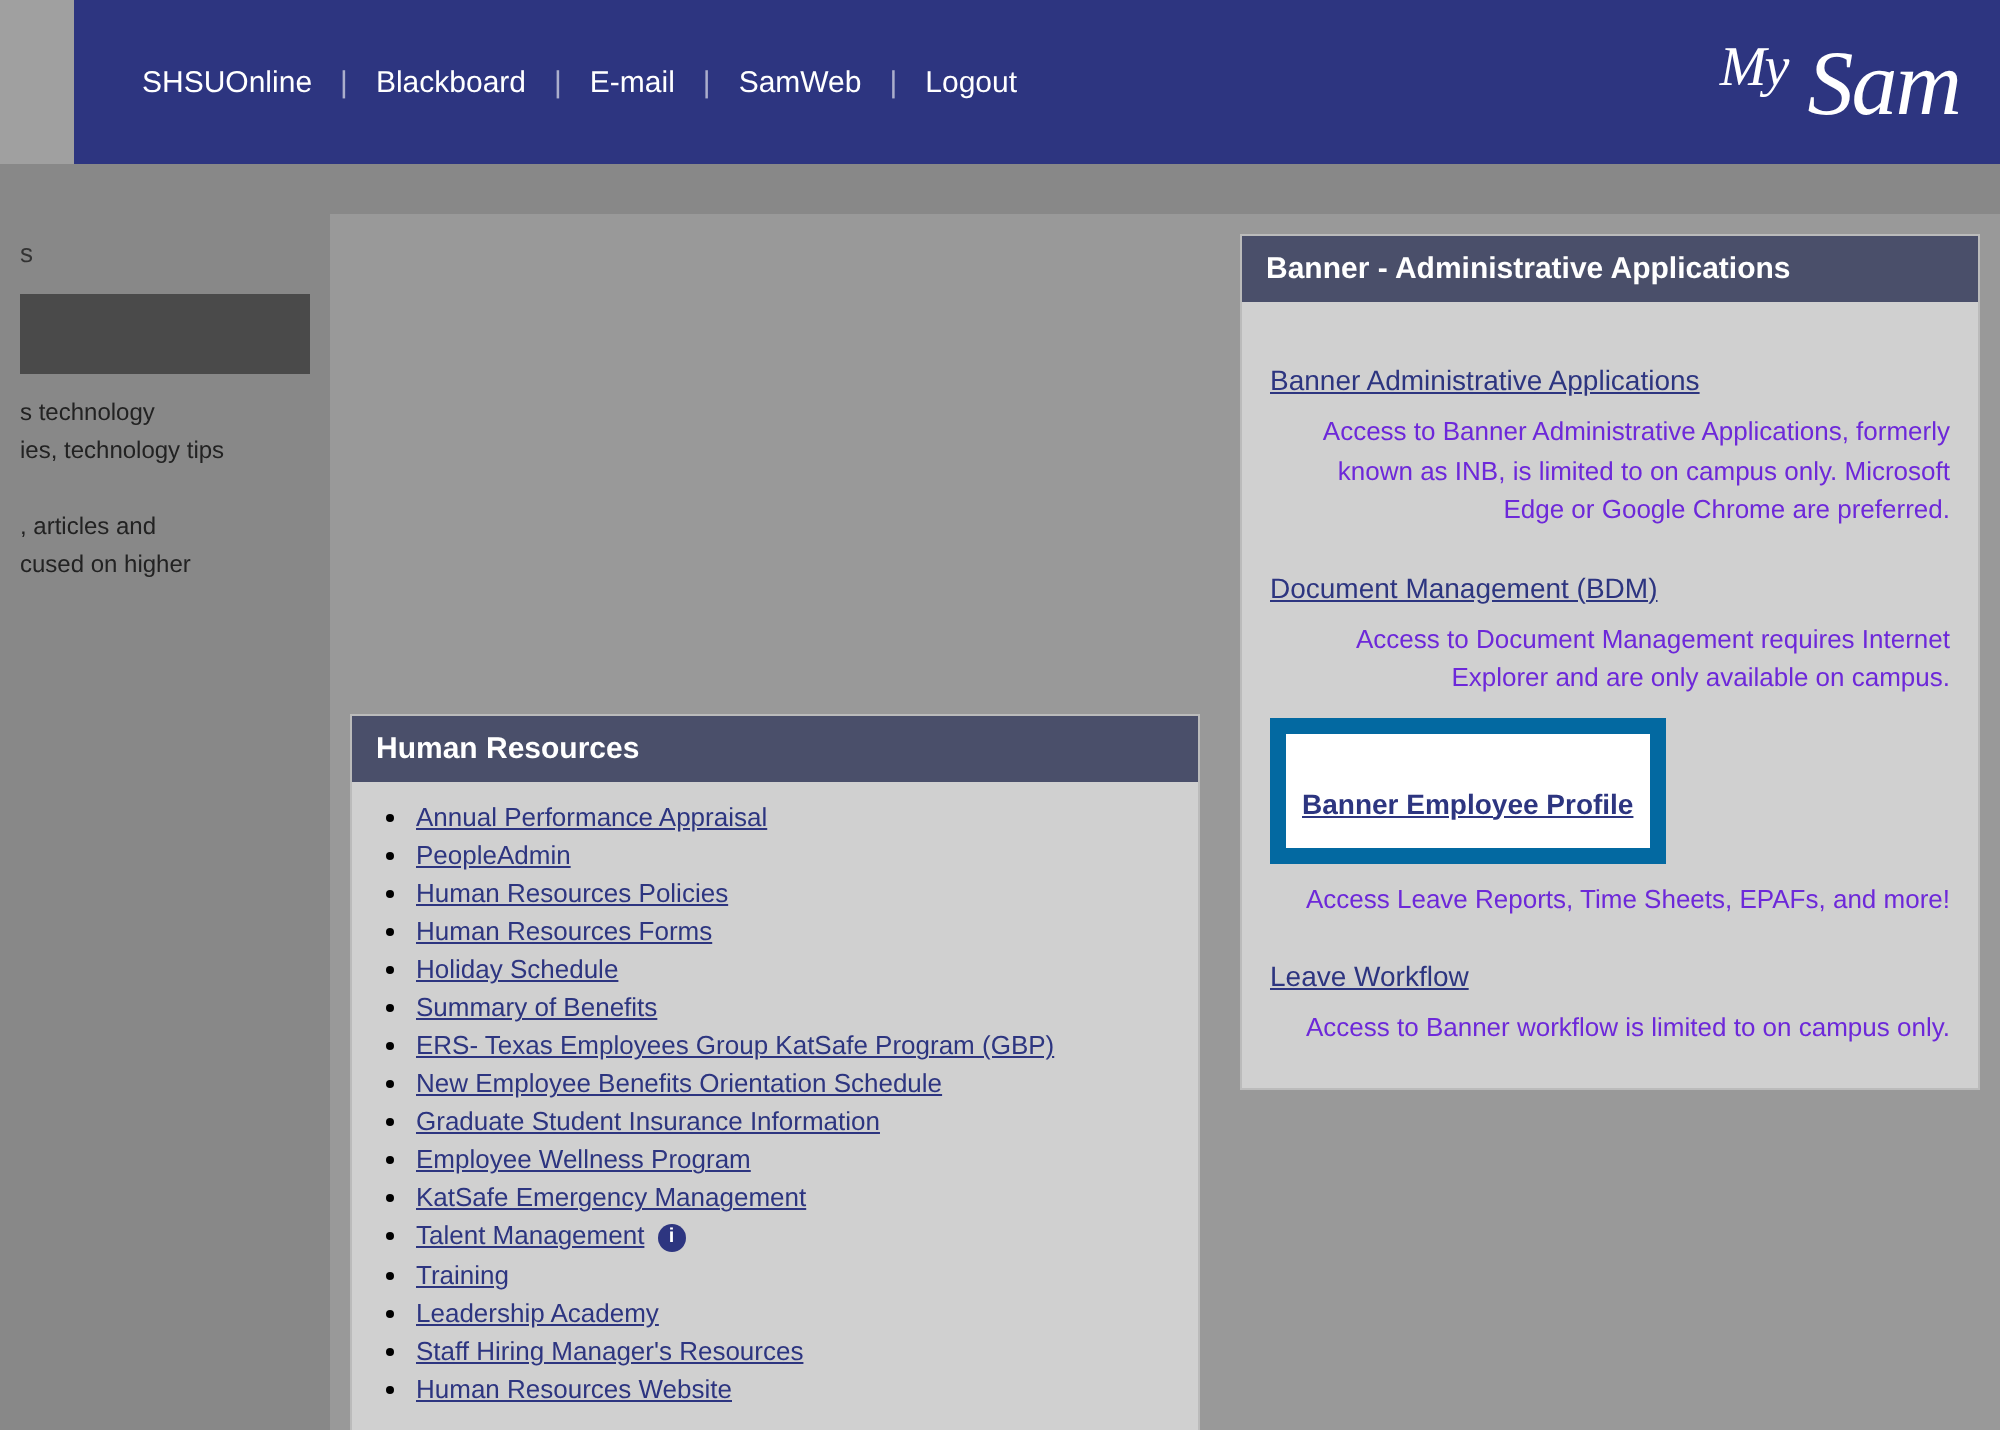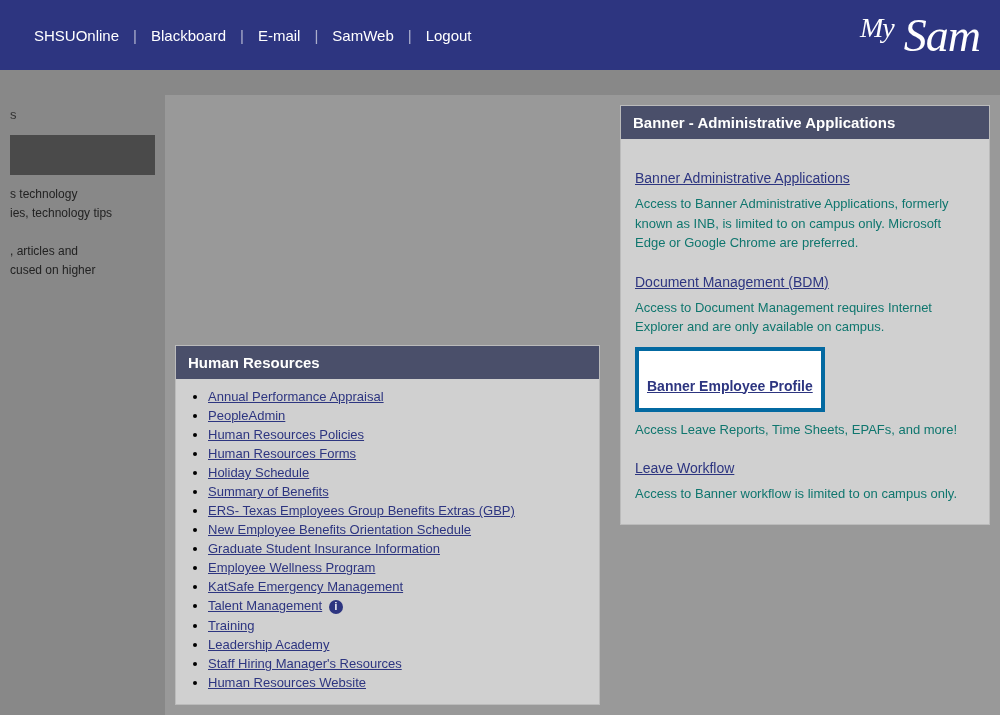--- a/index.html
+++ b/index.html
@@ -7,25 +7,26 @@
       font-family: Arial, sans-serif;
       background-color: #a0a0a0;
       width: 1000px;
       height: 715px;
       overflow: hidden;
     }
 
     
     .header {
       background-color: #2d3580;
-      height: 70px;
+      height: 82px;
       display: flex;
       align-items: center;
       justify-content: space-between;
       padding: 0 20px;
+      margin-left: 37px;
     }
     .header-nav {
       display: flex;
       align-items: center;
       gap: 0;
       color: white;
       font-size: 15px;
     }
     .header-nav a {
       color: white;
@@ -178,27 +179,28 @@
       color: #2d3580;
       text-decoration: underline;
       font-size: 14px;
       display: block;
       margin-bottom: 8px;
       margin-top: 21px;
     }
     .banner-panel .panel-body p {
       font-size: 13px;
       line-height: 1.5;
-      color: #0f766e;
+      color: #6d28d9;
       margin-bottom: 10px;
+      text-align: right;
     }
 
     .highlighted-link-box {
       background-color: white;
-      border: 4px solid #0369a1;
+      border: 8px solid #0369a1;
       padding: 6px 8px;
       display: inline-block;
       margin-bottom: 8px;
     }
     .highlighted-link-box a {
       color: #2d3580;
       text-decoration: underline;
       font-size: 14px;
       font-weight: bold;
     }
@@ -245,21 +247,21 @@
     <div class="panel hr-panel">
       <div class="panel-header">Human Resources</div>
       <div class="panel-body">
         <ul>
           <li><a>Annual Performance Appraisal</a></li>
           <li><a>PeopleAdmin</a></li>
           <li><a>Human Resources Policies</a></li>
           <li><a>Human Resources Forms</a></li>
           <li><a>Holiday Schedule</a></li>
           <li><a>Summary of Benefits</a></li>
-          <li><a>ERS- Texas Employees Group Benefits Extras (GBP)</a></li>
+          <li><a>ERS- Texas Employees Group KatSafe Program (GBP)</a></li>
           <li><a>New Employee Benefits Orientation Schedule</a></li>
           <li><a>Graduate Student Insurance Information</a></li>
           <li><a>Employee Wellness Program</a></li>
           <li><a>KatSafe Emergency Management</a></li>
           <li>
             <a>Talent Management</a>
             <span class="info-icon">i</span>
           </li>
           <li><a>Training</a></li>
           <li><a>Leadership Academy</a></li>

